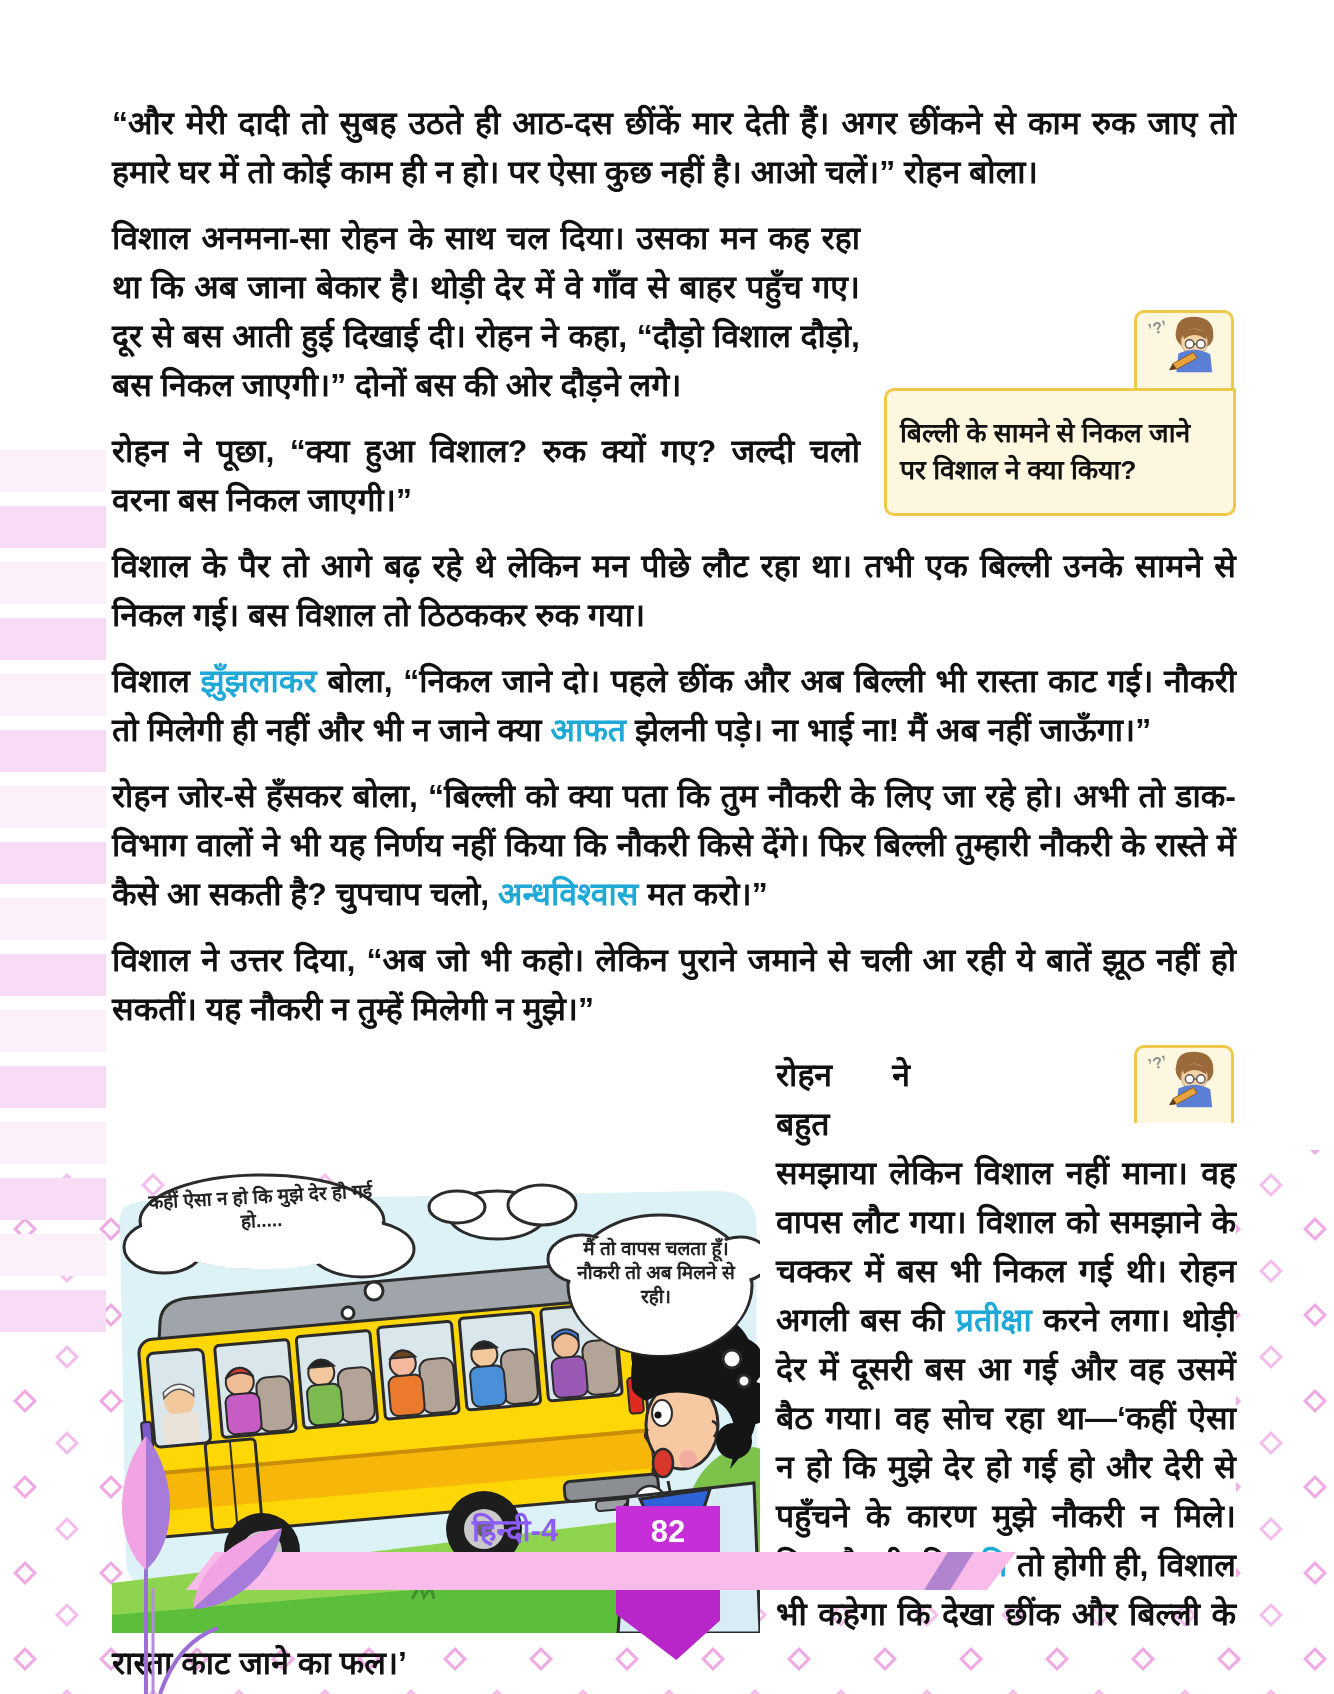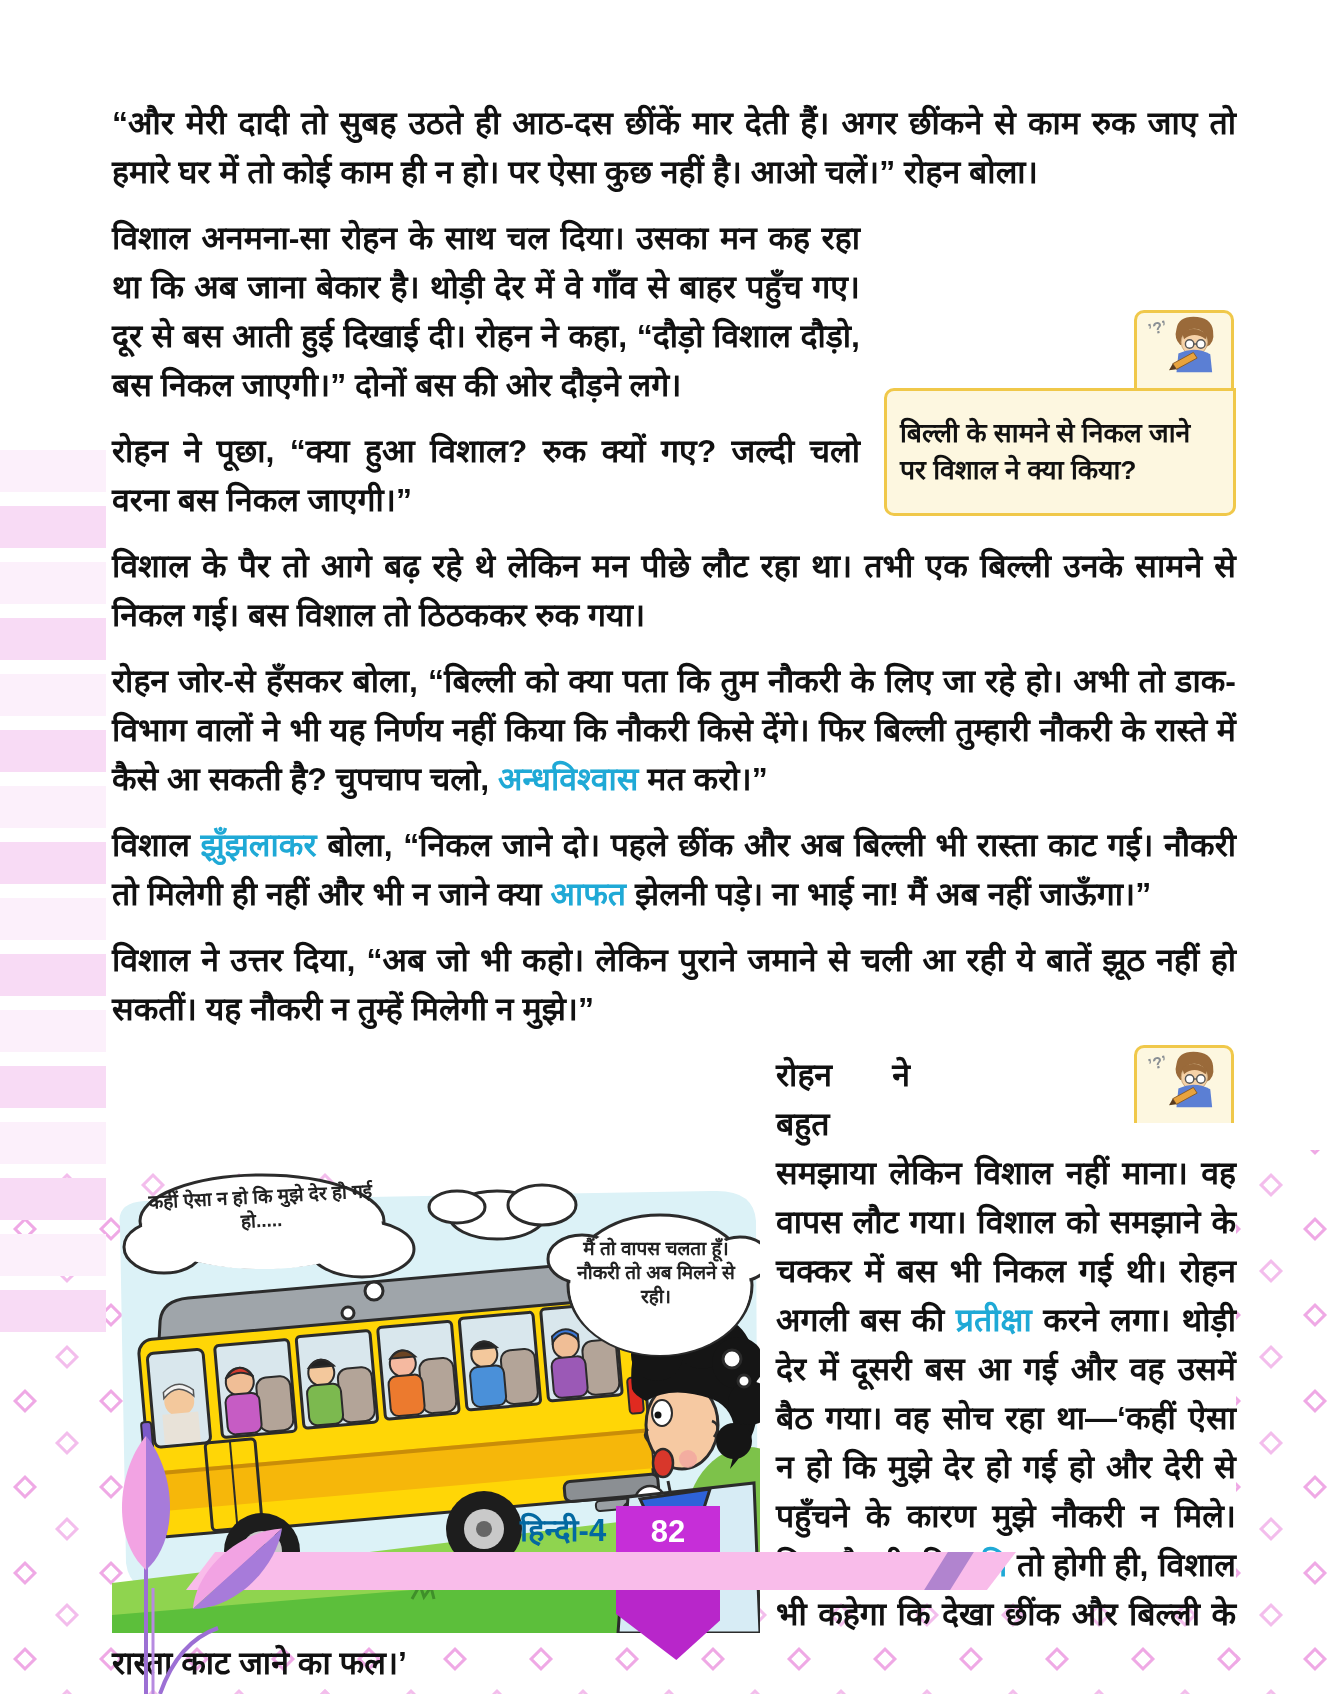--- a/index.html
+++ b/index.html
@@ -24,21 +24,21 @@
   .qbox{display:block;background:#fdf7e0;border:3px solid #f0c84a;border-radius:10px 0 10px 10px;
         padding:24px 13px;font-size:26.5px;line-height:37px;text-align:left;font-weight:600;}
   
   .illu{float:left;display:block;position:relative;width:648px;height:470px;margin:112px 16px 0 0;}
   .illu svg{position:absolute;left:0;top:0;}
   .bubble-text{position:absolute;display:block;font-weight:700;font-size:19px;line-height:24px;
                color:#222;text-align:center;z-index:3;}
   .tl{left:34px;top:22px;width:230px;transform:rotate(-3deg);}
   .tr{left:462px;top:74px;width:164px;}
   
-  .footer-label{position:absolute;left:472px;top:1508px;z-index:4;font-size:31px;font-weight:700;color:#0369a1;margin-left:48px;}
+  .footer-label{position:absolute;left:472px;top:1508px;z-index:4;font-size:31px;font-weight:700;color:#8b5cf6;}
   .ribbon{position:absolute;left:186px;top:1552px;width:830px;height:38px;background:#f9bcea;z-index:4;
           clip-path:polygon(3.5% 0,100% 0,96.5% 100%,0 100%);}
   .ribbon-end{position:absolute;top:1552px;width:26px;height:38px;background:#b184cf;z-index:5;
               transform:skewX(-32deg);}
   .ribbon-end.left{left:222px;}
   .ribbon-end.right{left:936px;}
   .flag-top{position:absolute;left:616px;top:1506px;width:104px;height:108px;background:#c62ed8;z-index:3;
             display:flex;justify-content:center;}
   .flag-top span{color:#ffffff;font-size:31px;font-weight:700;margin-top:8px;}
   .flag-tail{position:absolute;left:616px;top:1588px;width:104px;height:72px;background:#b826ca;z-index:3;
@@ -101,23 +101,23 @@
       </span>
       <span class="qbox">बिल्ली के सामने से निकल जाने पर विशाल ने क्या किया?</span>
     </span>
     <span>विशाल अनमना-सा रोहन के साथ चल दिया। उसका मन कह रहा था कि अब जाना बेकार है। थोड़ी देर में वे गाँव से बाहर पहुँच गए। दूर से बस आती हुई दिखाई दी। रोहन ने कहा, “दौड़ो विशाल दौड़ो, बस निकल जाएगी।” दोनों बस की ओर दौड़ने लगे।</span>
   </p>
 
   <p>रोहन ने पूछा, “क्या हुआ विशाल? रुक क्यों गए? जल्दी चलो वरना बस निकल जाएगी।”</p>
 
   <p>विशाल के पैर तो आगे बढ़ रहे थे लेकिन मन पीछे लौट रहा था। तभी एक बिल्ली उनके सामने से निकल गई। बस विशाल तो ठिठककर रुक गया।</p>
 
+  <p><span>विशाल </span><span class="hl">झुँझलाकर</span><span> बोला, “निकल जाने दो। पहले छींक और अब बिल्ली भी रास्ता काट गई। नौकरी तो मिलेगी ही नहीं और भी न जाने क्या </span><span class="hl">आफत</span><span> झेलनी पड़े। ना भाई ना! मैं अब नहीं जाऊँगा।”</span></p>
+
   <p><span>रोहन जोर-से हँसकर बोला, “बिल्ली को क्या पता कि तुम नौकरी के लिए जा रहे हो। अभी तो डाक-विभाग वालों ने भी यह निर्णय नहीं किया कि नौकरी किसे देंगे। फिर बिल्ली तुम्हारी नौकरी के रास्ते में कैसे आ सकती है? चुपचाप चलो, </span><span class="hl">अन्धविश्वास</span><span> मत करो।”</span></p>
-
-  <p><span>विशाल </span><span class="hl">झुँझलाकर</span><span> बोला, “निकल जाने दो। पहले छींक और अब बिल्ली भी रास्ता काट गई। नौकरी तो मिलेगी ही नहीं और भी न जाने क्या </span><span class="hl">आफत</span><span> झेलनी पड़े। ना भाई ना! मैं अब नहीं जाऊँगा।”</span></p>
 
   <p>विशाल ने उत्तर दिया, “अब जो भी कहो। लेकिन पुराने जमाने से चली आ रही ये बातें झूठ नहीं हो सकतीं। यह नौकरी न तुम्हें मिलेगी न मुझे।”</p>
 
   <p>
     <span class="qbox-wrap qw2">
       <span class="qbox-tab">
         <svg width="84" height="60" viewBox="0 0 84 64">
           <text x="4" y="22" font-size="17" fill="#8a8f94" transform="rotate(-14 8 16)">ʼ?ʼ</text>
           <path d="M34,16 Q36,3 52,3 Q71,3 73,18 Q75,31 66,35 L38,33 Q31,26 34,16 Z" fill="#9a6a3a"></path>
           <circle cx="53" cy="30" r="14" fill="#f6d2a8" stroke="#c9a87c" stroke-width="1"></circle>

